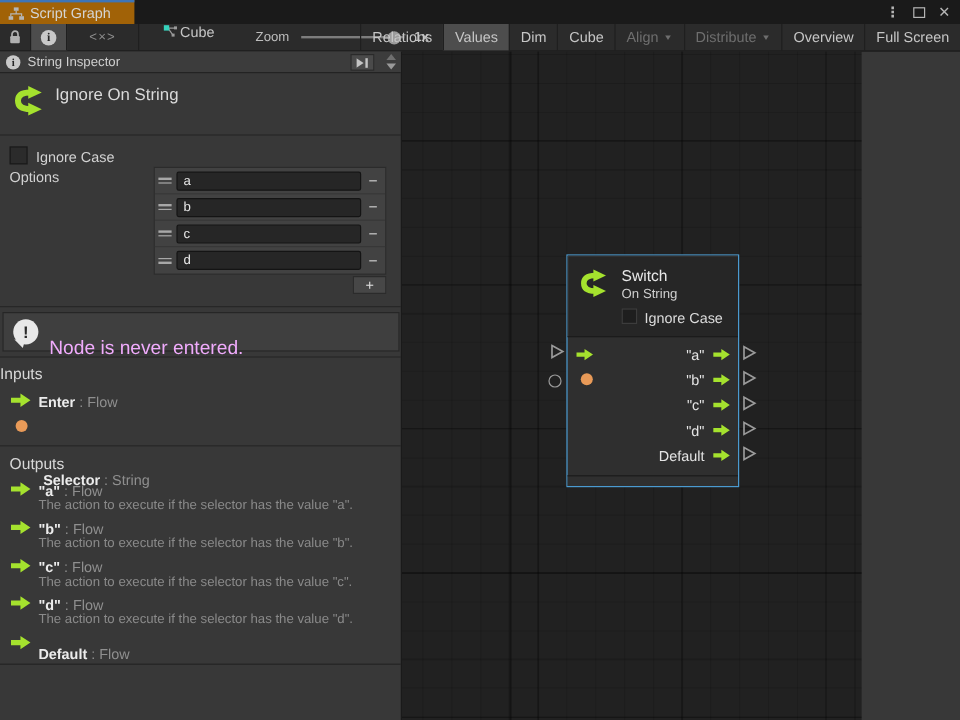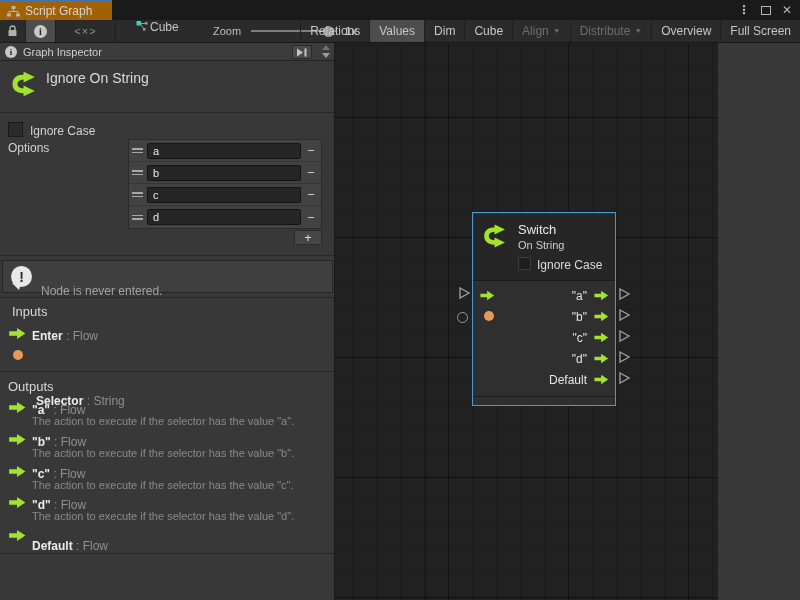--- a/index.html
+++ b/index.html
@@ -94,21 +94,21 @@
   .minus-btn { width:27px; text-align:center; color:#d0d0d0; font-size:13px; }
   .plus-btn { position:absolute; left:294px; top:187px; width:28px; height:15px; background:#474747;
               border:1px solid #2b2b2b; color:#e0e0e0; font-size:12px; display:flex; align-items:center; justify-content:center; }
 
   .warn-box { position:absolute; left:2px; top:217px; width:331px; height:33px; background:#3f3f3f;
               border:1px solid #262626; display:flex; align-items:center; }
   .warn-icon { position:relative; width:21px; height:21px; margin:0 9px 0 8px; background:#e8e8e8; border-radius:50%;
                color:#2a2a2a; font-weight:bold; font-size:14px; display:flex; align-items:center; justify-content:center; }
   .warn-icon:after { content:""; position:absolute; left:1px; bottom:-3px; width:0; height:0;
                border-left:7px solid transparent; border-right:2px solid transparent; border-top:7px solid #e8e8e8; }
-  .warn-text { font-size:12px; color:#a3a3a3;margin-top:28px; }
+  .warn-text { font-size:16px; color:#f0abfc;margin-top:28px; }
 
   .sec-header { font-size:13px; color:#d8d8d8; }
   .pname { font-weight:bold; color:#ececec; font-size:12px; }
   .ptype { color:#8f8f8f; font-size:12px; }
   .ptype:before { content:" : "; }
   .pdesc { position:absolute; left:32px; font-size:11px; color:#8a8a8a; white-space:nowrap; }
 </style>
 </head>
 <body>
 
@@ -263,21 +263,21 @@
           </svg>
       </div>
     </div>
     <div class="node-footer"></div>
   </div>
 </div>
 
 <div class="inspector">
   <div class="insp-header">
     <span class="circle-i">i</span>
-    <span>Graph Inspector</span>
+    <span>String Inspector</span>
     <span class="dock-btn">
       <svg width="11" height="9" viewBox="0 0 11 9">
         <polygon points="0,0.5 6,4.5 0,8.5" fill="#c4c4c4"></polygon>
           <rect x="7.5" y="0.5" width="2" height="8" fill="#c4c4c4"></rect>
       </svg>
     </span>
     <span class="scroll-arrows">
       <span class="tri-up"></span>
       <span class="tri-dn"></span>
     </span>
@@ -332,21 +332,21 @@
   <div class="plus-btn">+</div>
 
   <div class="divider" style="top:212px;"></div>
 
   <div class="warn-box">
     <span class="warn-icon">!</span>
     <span class="warn-text">Node is never entered.</span>
   </div>
   <div class="divider" style="top:254px;"></div>
 
-  <div class="abs sec-header" style="left:12px;top:261px;">Inputs</div>
+  <div class="abs sec-header" style="left:0;top:261px;">Inputs</div>
   <svg class="abs" style="left:8px;top:284px;" width="19" height="13" viewBox="0 0 18 14">
       <path d="M0 4.7 H8.5 V1 L17.5 7 L8.5 13 V9.3 H0 Z" fill="#a5e22e"></path>
     </svg>
   <div class="abs" style="left:32px;top:283px;">
     <span class="pname">Enter</span><span class="ptype">Flow</span>
   </div>
   <span class="abs orange-dot" style="left:13px;top:307px;"></span>
   <div class="abs" style="left:36px;top:305px;margin-top:43px;">
     <span class="pname">Selector</span><span class="ptype">String</span>
   </div>

